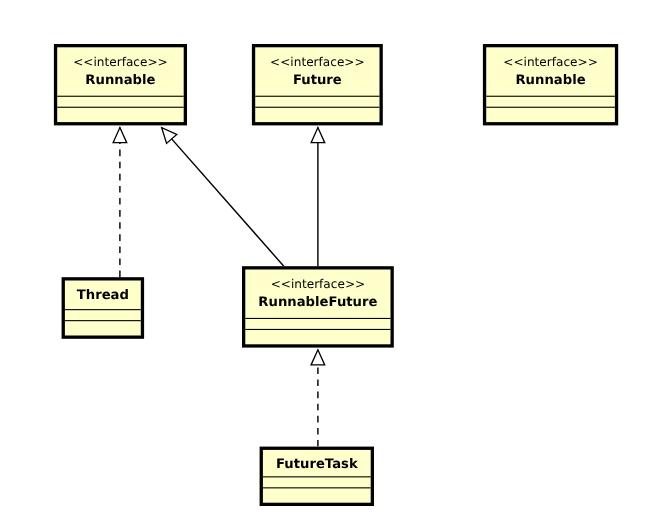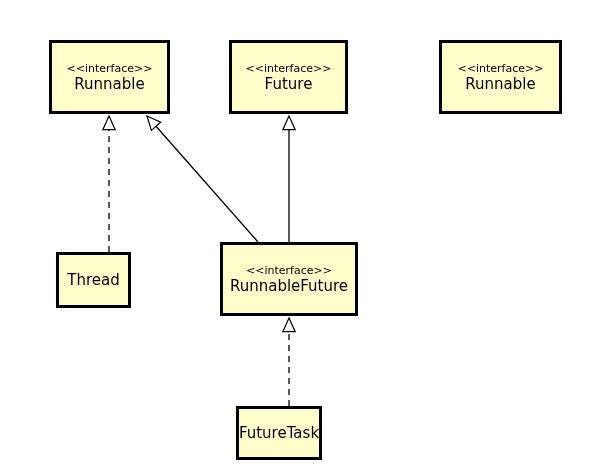--- a/index.html
+++ b/index.html
@@ -28,45 +28,45 @@
   }
   .edges line { stroke: var(--edge-color); stroke-width: 1.3; }
   .edges line.dashed { stroke-dasharray: 6 5; }
   .edges marker path { fill: #ffffff; stroke: var(--node-border); stroke-width: 1.2; }
   .uml-class {
     position: absolute;
     box-sizing: border-box;
     background: var(--node-fill);
     border: 3px solid var(--node-border);
     display: flex;
-    flex-direction: row;
+    flex-direction: column;
     color: #000000;
   }
   .title {
     flex: 1;
     display: flex;
     flex-direction: column;
     align-items: center;
     justify-content: center;
     gap: 3px;
     overflow: hidden;
   }
   .stereotype { font-size: 11px; line-height: 12px; white-space: nowrap; }
   .stereotype:empty { display: none; }
-  .cname { font-size: 15px; line-height: 13px; font-weight: normal; white-space: nowrap; }
+  .cname { font-size: 12px; line-height: 13px; font-weight: bold; white-space: nowrap; }
   .attrs   { height: 9px;  border-top: 1px solid var(--node-border); flex: none; }
   .methods { height: 13px; border-top: 1px solid var(--node-border); flex: none; }
 
   
   .pos-runnable        { left: 49px;  top: 40px;  width: 121px; height: 74px; }
   .pos-future          { left: 229px; top: 40px;  width: 119px; height: 74px; }
   .pos-callable        { left: 439px; top: 40px;  width: 123px; height: 74px; }
   .pos-thread          { left: 56px;  top: 252px; width: 75px;  height: 56px; }
   .pos-runnablefuture  { left: 220px; top: 242px; width: 138px; height: 74px; }
-  .pos-futuretask      { left: 236px; top: 406px; width: 86px; height: 54px; }
+  .pos-futuretask      { left: 236px; top: 406px; width: 104px; height: 54px; }
 </style>
 </head>
 <body>
 
 <div class="canvas">
 
   <svg class="edges" viewBox="0 0 605 475" xmlns="http://www.w3.org/2000/svg">
     <defs>
       <marker id="hollow-tri" markerUnits="userSpaceOnUse" markerWidth="17" markerHeight="16" refX="14.5" refY="7" orient="auto">
         <path d="M0.8,0.8 L14.5,7 L0.8,13.2 Z"></path>

